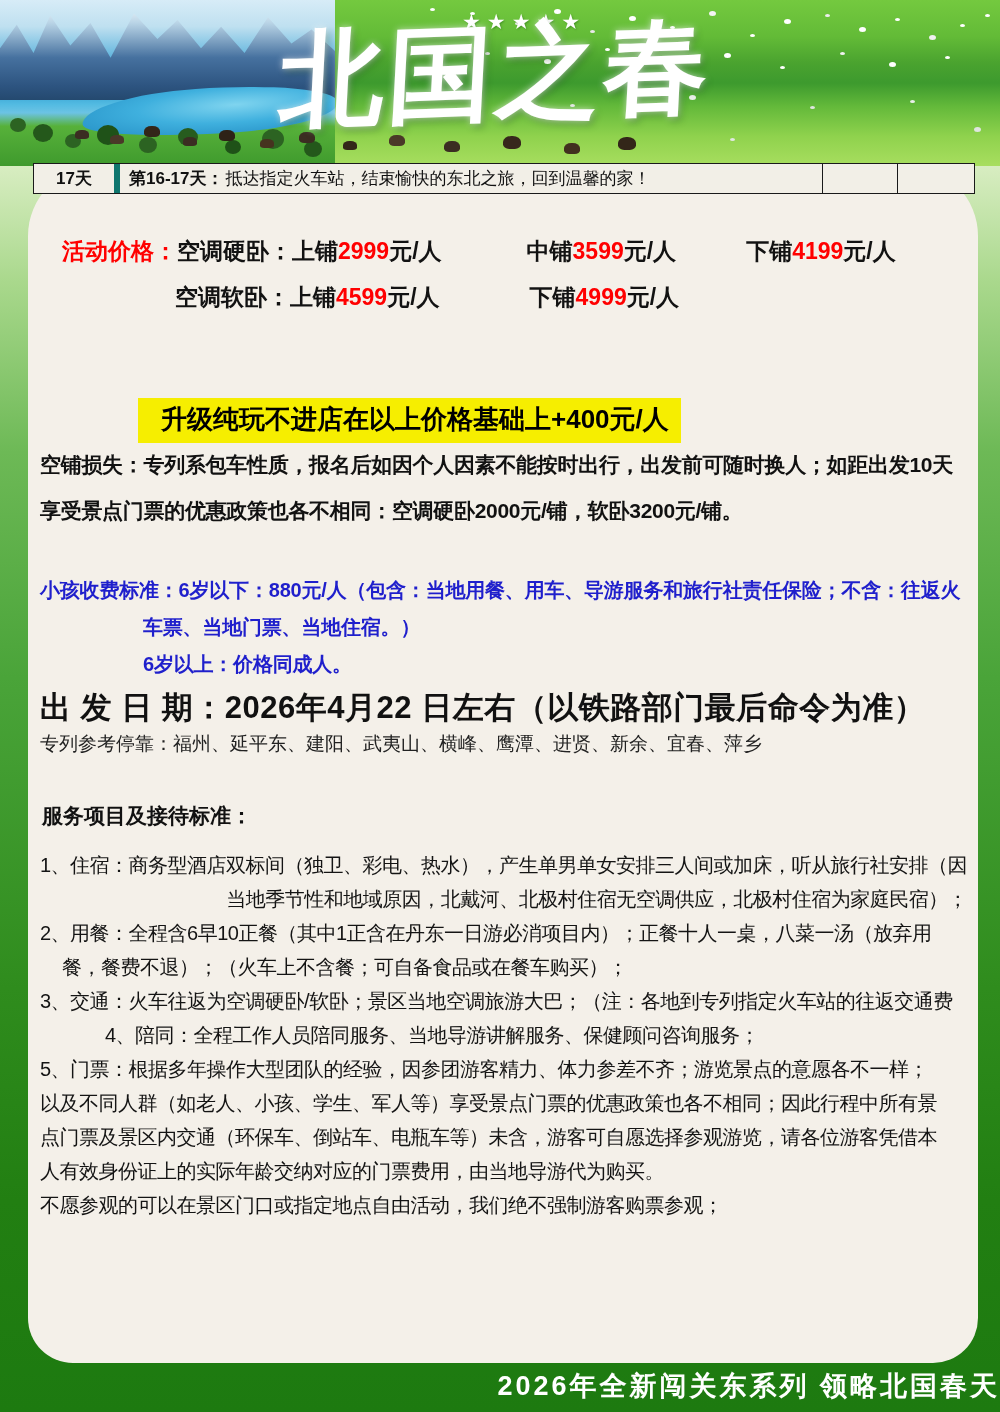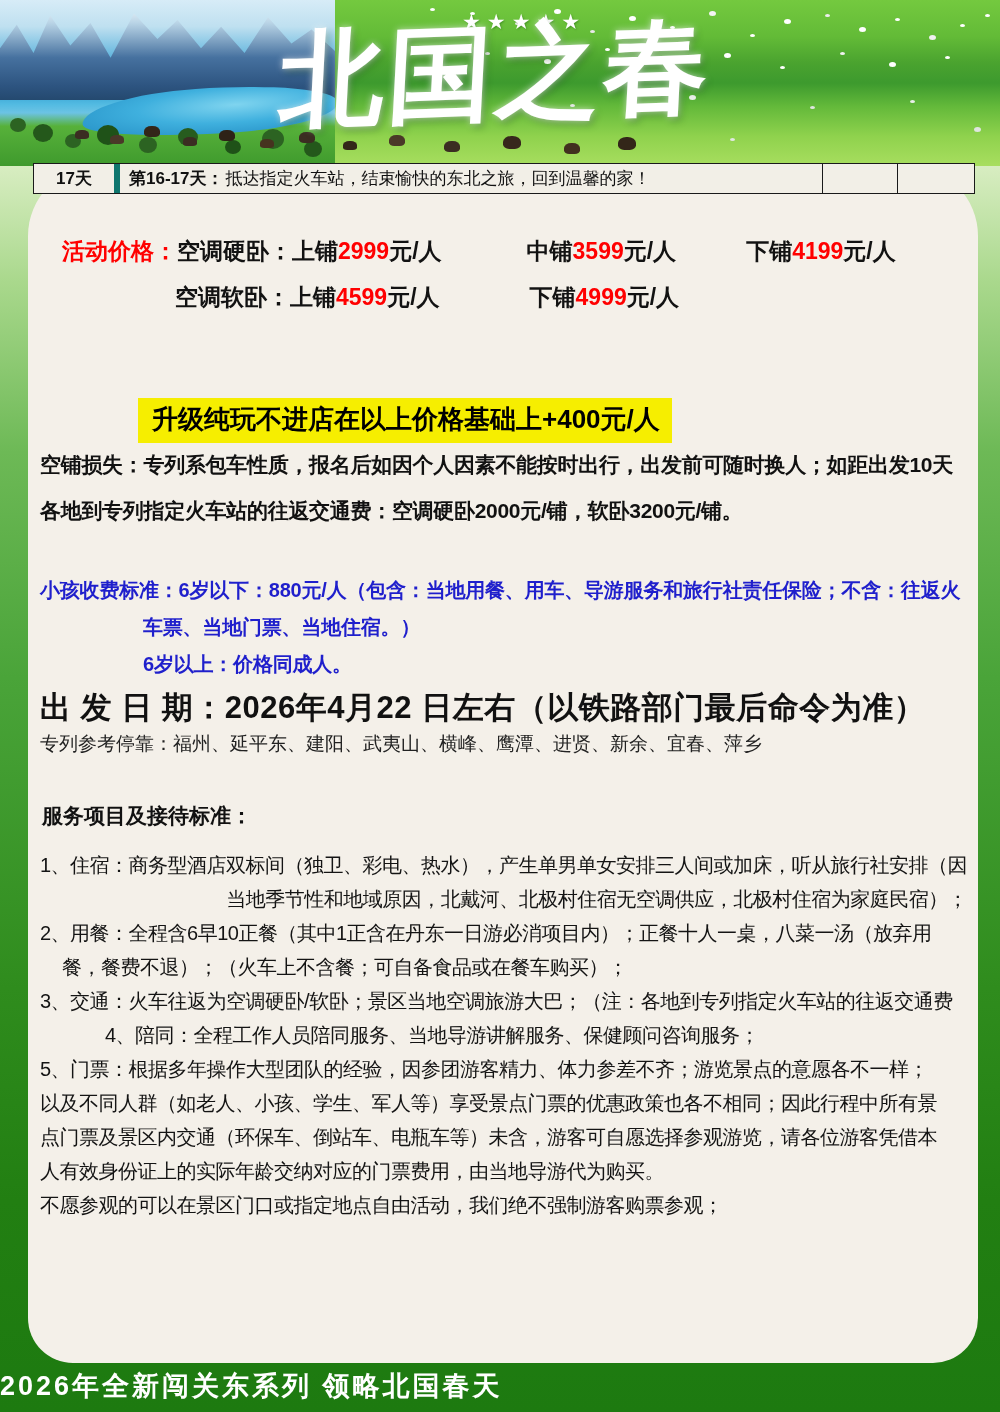--- a/index.html
+++ b/index.html
@@ -63,38 +63,38 @@
   .itin b{font-weight:700;margin-right:2px;}
   
   .blk{position:absolute;white-space:nowrap;z-index:2;}
   .red{color:var(--accent-red,#f00);}
   .price-row{font-size:23px;font-weight:700;color:#121212;}
   .row1{left:62px;top:236px;}
   .row2{left:175px;top:282px;}
   .grp{display:inline-block;}
   .g85{margin-right:85px;} .g70{margin-right:70px;} .g90{margin-right:90px;}
   .upgrade{left:138px;top:398px;background:var(--highlight-yellow,#f6ee00);
-    font-size:26px;font-weight:700;padding:4px 12px 6px 14px;color:#000;}
+    font-size:26px;font-weight:700;padding:4px 12px 6px 23px;color:#000;}
   .rules{left:40px;top:451px;font-size:21px;font-weight:700;letter-spacing:-0.3px;}
   .rules div{margin-bottom:18px;}
   .child{left:40px;top:577px;font-size:20px;font-weight:700;color:var(--policy-blue,#1f1fcc);
     letter-spacing:-0.2px;}
   .child div{margin-bottom:10px;}
   .child div:nth-child(2),.child div:nth-child(3){padding-left:103px;}
   .depart{left:40px;top:687px;font-size:31px;font-weight:700;letter-spacing:0.5px;}
   .stops{left:40px;top:731px;font-size:19px;font-weight:400;color:#222;}
   .svc-head{left:42px;top:802px;font-size:21px;font-weight:700;}
   .svc{left:40px;top:848px;font-size:20px;font-weight:400;line-height:34px;
     letter-spacing:-0.5px;color:#141414;}
   .svc div:nth-child(2){padding-left:57px;text-align:right;}
   .svc div:nth-child(4){padding-left:22px;}
   .svc div:nth-child(6){padding-left:65px;}
   .svc div:nth-child(12){padding-left:75px;}
   
-  .footer{position:absolute;left:0;top:1368px;width:100%;text-align:left;z-index:2;
+  .footer{position:absolute;left:0;top:1368px;width:100%;text-align:right;z-index:2;
     color:#fff;font-size:27px;font-weight:700;letter-spacing:3px;}
 </style>
 </head>
 <body>
 
 <div class="page">
   <div class="page-bg"></div>
 
   <div class="header">
     <div class="grass"></div>
@@ -126,21 +126,21 @@
   </div>
 
   <div class="blk price-row row2">
     <span class="grp g90"><span>空调软卧：上铺</span><span class="red">4599</span><span>元/人</span></span><span class="grp"><span>下铺</span><span class="red">4999</span><span>元/人</span></span>
   </div>
 
   <div class="blk upgrade">升级纯玩不进店在以上价格基础上+400元/人</div>
 
   <div class="blk rules">
     <div>空铺损失：专列系包车性质，报名后如因个人因素不能按时出行，出发前可随时换人；如距出发10天</div>
-    <div>各地到专列指定火车站的往返交通费：空调硬卧2000元/铺，软卧3200元/铺。</div>
+    <div>享受景点门票的优惠政策也各不相同：空调硬卧2000元/铺，软卧3200元/铺。</div>
   </div>
 
   <div class="blk child">
     <div>小孩收费标准：6岁以下：880元/人（包含：当地用餐、用车、导游服务和旅行社责任保险；不含：往返火</div>
     <div>车票、当地门票、当地住宿。）</div>
     <div>6岁以上：价格同成人。</div>
   </div>
 
   <div class="blk depart">出 发 日 期：2026年4月22 日左右（以铁路部门最后命令为准）</div>
   <div class="blk svc-head">服务项目及接待标准：</div>

